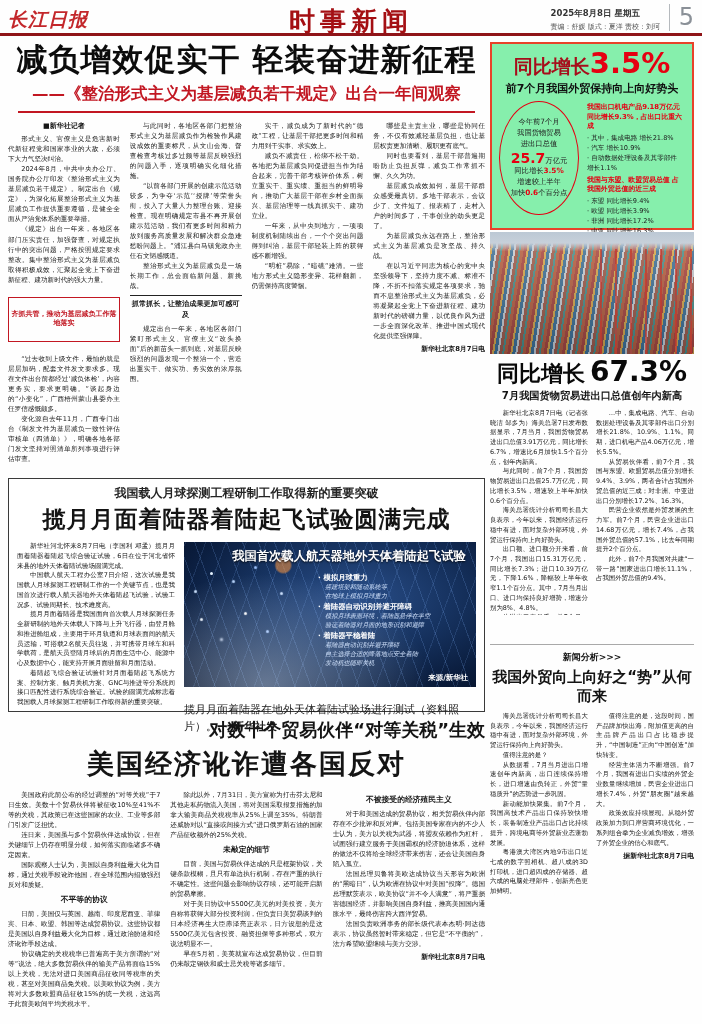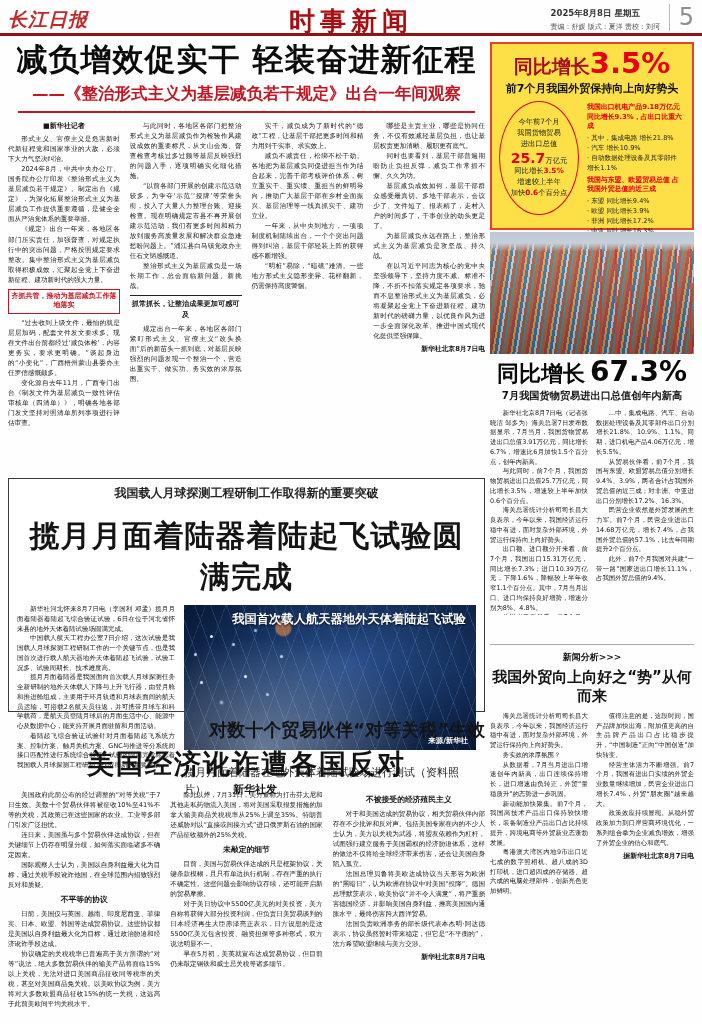--- a/index.html
+++ b/index.html
@@ -16,35 +16,35 @@
   .staff-line{font-size:7px;color:#555;margin-top:2px;}
   .page-num{position:absolute;right:0;top:0;font-size:24px;line-height:27px;color:#8a9097;
             border-left:1px solid #b5b9bd;padding-left:9px;}
   .header-rule{position:absolute;left:0;top:33px;width:702px;height:3px;background:#8f1418;}
   
   p{margin:0;text-indent:2em;}
   .cols{display:flex;gap:10px;}
   .col{flex:1;overflow:hidden;font-size:6.6px;line-height:1.52;text-align:justify;color:#161616;}
   .byline{text-align:center;font-weight:bold;font-size:7px;margin-bottom:3px;}
   .subhead-red{border:1px solid #c21722;color:#c21722;font-weight:bold;text-align:center;
-               padding:2px 1px;margin:4px 0;font-size:7px;line-height:1.4;}
+               padding:12px 1px;margin:12px 0;font-size:7px;line-height:1.4;}
   .subhead-black{border-top:1px solid #222;font-weight:bold;text-align:center;padding-top:3px;
                margin:4px 0 3px;font-size:7.2px;}
   .subhead-plain{font-weight:bold;text-align:center;font-size:7.8px;margin:4px 0 3px;}
   .signoff{font-weight:bold;text-align:right;margin-top:3px;font-size:6.8px;}
   
   .main-article{position:absolute;left:8px;top:42px;width:477px;}
   .main-headline{margin:0;font-size:31px;font-weight:900;color:#0c0c0c;text-align:center;
                  letter-spacing:1px;line-height:1.12;}
   .main-subtitle{font-size:16.5px;font-weight:700;color:#c21722;text-align:center;margin-top:6px;}
   .red-rule{height:2px;background:#c21722;margin:6px 10px 0;}
   .cols-main{height:346px;margin-top:8px;}
   
   .trade-box{position:absolute;left:490px;top:42px;width:204px;height:188px;border:2px solid #e8422a;
-             box-sizing:border-box;padding:5px 7px;background:#fde047;}
+             box-sizing:border-box;padding:5px 7px;background:#86efac;}
   .trade-title{text-align:center;line-height:1;}
   .trade-title .pre{font-size:19px;font-weight:900;color:#a60e1b;}
   .trade-title .val{font-size:29px;font-weight:900;color:#e60012;}
   .trade-sub{font-size:11px;font-weight:900;color:#101010;text-align:center;margin-top:3px;}
   .trade-row{display:flex;gap:8px;margin-top:5px;}
   .oval{width:78px;height:112px;border:1.5px solid #e60012;border-radius:50%;flex-shrink:0;
         display:flex;flex-direction:column;align-items:center;justify-content:center;
         font-size:7.3px;line-height:1.5;color:#222;text-align:center;}
   .oval .red{color:#e60012;font-weight:bold;}
   .oval .big{font-size:14px;font-weight:900;color:#e60012;line-height:1.2;}
@@ -73,21 +73,21 @@
   
   .analysis{position:absolute;left:490px;top:651px;width:204px;}
   .analysis-tag{font-size:9px;font-weight:900;text-align:center;}
   .analysis-headline{font-size:15px;font-weight:900;text-align:center;margin-top:4px;}
   .cols-analysis{height:296px;margin-top:6px;gap:8px;}
   .cols-analysis .col{font-size:6.4px;}
   
   .lunar-box{position:absolute;left:8px;top:478px;width:477px;height:234px;border:1px solid #3a3a3a;
              box-sizing:border-box;padding:6px 8px;background:#fff;}
   .lunar-kicker{font-size:12px;color:#242424;text-align:center;font-weight:600;}
-  .lunar-headline{font-size:30px;font-weight:900;text-align:center;margin-top:14px;letter-spacing:1px;}
+  .lunar-headline{font-size:23px;font-weight:900;text-align:center;margin-top:2px;letter-spacing:1px;}
   .lunar-row{display:flex;gap:9px;margin-top:7px;}
   .lunar-col{width:158px;flex-shrink:0;height:164px;overflow:hidden;font-size:6.5px;line-height:1.5;
              text-align:justify;}
   .lunar-right{flex:1;}
   .space-img{position:relative;height:145px;overflow:hidden;
      background:radial-gradient(ellipse at 58% 38%,#2a4f8a 0%,#16325f 42%,#0a1c3c 75%,#061127 100%);}
   .space-img::before{content:"";position:absolute;inset:0;background:
      radial-gradient(circle at 34% 16%,rgba(255,150,60,.55) 0 7px,rgba(255,150,60,0) 9px),
      repeating-linear-gradient(70deg,transparent 0 14px,rgba(130,180,255,.18) 14px 15px),
      repeating-linear-gradient(-70deg,transparent 0 18px,rgba(130,180,255,.14) 18px 19px);}
@@ -240,21 +240,21 @@
 
   <div class="right-divider"></div>
 
   <section class="analysis">
     <div class="analysis-tag">新闻分析&gt;&gt;&gt;</div>
     <div class="analysis-headline">我国外贸向上向好之“势”从何而来</div>
     <div class="cols cols-analysis">
       <div class="col">
           <div>
             <p>海关总署统计分析司司长吕大良表示，今年以来，我国经济运行稳中有进，面对复杂外部环境，外贸运行保持向上向好势头。</p>
-            <p>务实效的浓厚氛围？</p>
+            <p>值得注意的是？</p>
             <p>从数据看，7月当月进出口增速创年内新高，出口连续保持增长，进口增速由负转正，外贸“量稳质升”的态势进一步巩固。</p>
             <p>新动能加快聚集。前7个月，我国高技术产品出口保持较快增长，装备制造业产品出口占比持续提升，跨境电商等外贸新业态蓬勃发展。</p>
             <p>粤港澳大湾区内地9市出口近七成的数字照相机、超八成的3D打印机，进口超四成的存储器、超六成的电脑处理部件，创新亮色更加鲜明。</p>
           </div>
         </div>
       <div class="col">
         <div>
             <p>值得注意的是，这段时间，国产品牌加快出海，附加值更高的自主品牌产品出口占比稳步提升，“中国制造”正向“中国创造”加快转变。</p>
             <p>经营主体活力不断增强。前7个月，我国有进出口实绩的外贸企业数量继续增加，民营企业进出口增长7.4%，外贸“朋友圈”越来越大。</p>
             <p>政策效应持续显现。从稳外贸政策加力到口岸营商环境优化，一系列组合拳为企业减负增效，增强了外贸企业的信心和底气。</p>
@@ -273,20 +273,32 @@
             <p>新华社河北怀来8月7日电（李国利 邓孟）揽月月面着陆器着陆起飞综合验证试验，6日在位于河北省怀来县的地外天体着陆试验场圆满完成。</p>
             <p>中国载人航天工程办公室7日介绍，这次试验是我国载人月球探测工程研制工作的一个关键节点，也是我国首次进行载人航天器地外天体着陆起飞试验，试验工况多、试验周期长、技术难度高。</p>
             <p>揽月月面着陆器是我国面向首次载人月球探测任务全新研制的地外天体载人下降与上升飞行器，由登月舱和推进舱组成，主要用于环月轨道和月球表面间的航天员运输，可搭载2名航天员往返，并可携带月球车和科学载荷，是航天员登陆月球后的月面生活中心、能源中心及数据中心，能支持开展月面驻留和月面活动。</p>
             <p>着陆起飞综合验证试验针对月面着陆起飞系统方案、控制方案、触月关机方案、GNC与推进等分系统间接口匹配性进行系统综合验证。试验的圆满完成标志着我国载人月球探测工程研制工作取得新的重要突破。</p>
           </div>
       </div>
       <div class="lunar-right">
         <div class="space-img">
           <div class="lights"></div>
           <div class="space-title">我国首次载人航天器地外天体着陆起飞试验</div>
+          <div class="space-bullets">
+            <div class="bullet-head">模拟月球重力</div>
+            <div class="bullet-line">搭建塔架和随动系统等</div>
+            <div class="bullet-line">在地球上模拟月球重力</div>
+            <div class="bullet-head">着陆器自动识别并避开障碍</div>
+            <div class="bullet-line">模拟月球表面环境，着陆器悬停在半空</div>
+            <div class="bullet-line">验证着陆器对月面的地形识别和避障</div>
+            <div class="bullet-head">着陆器平稳着陆</div>
+            <div class="bullet-line">着陆器自动识别并避开障碍</div>
+            <div class="bullet-line">自主选择合适的降落地点安全着陆</div>
+            <div class="bullet-line">发动机也随即关机</div>
+          </div>
           <div class="space-source">来源/新华社</div>
         </div>
         <div class="lunar-caption">
           <span>揽月月面着陆器在地外天体着陆试验场进行测试（资料照片）。</span><span class="caption-credit">新华社发</span>
         </div>
       </div>
     </div>
   </section>
 
   <section class="tariff">

